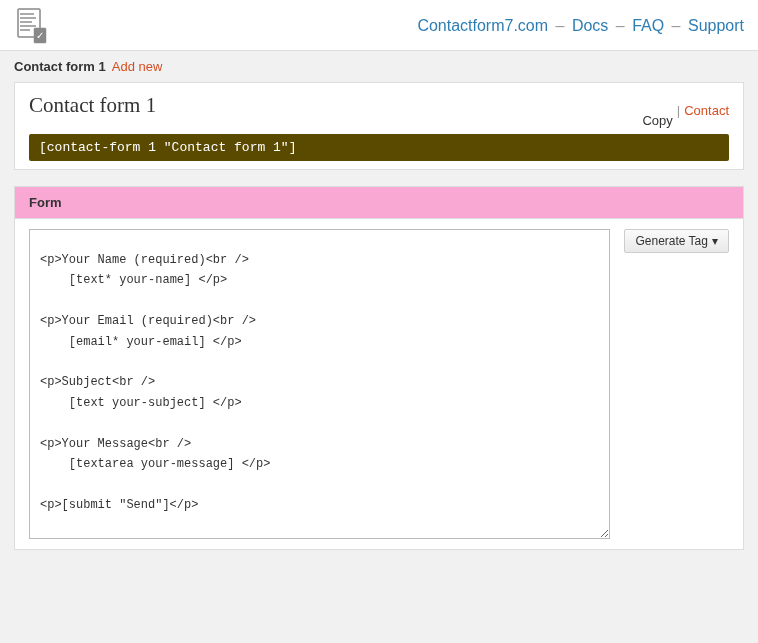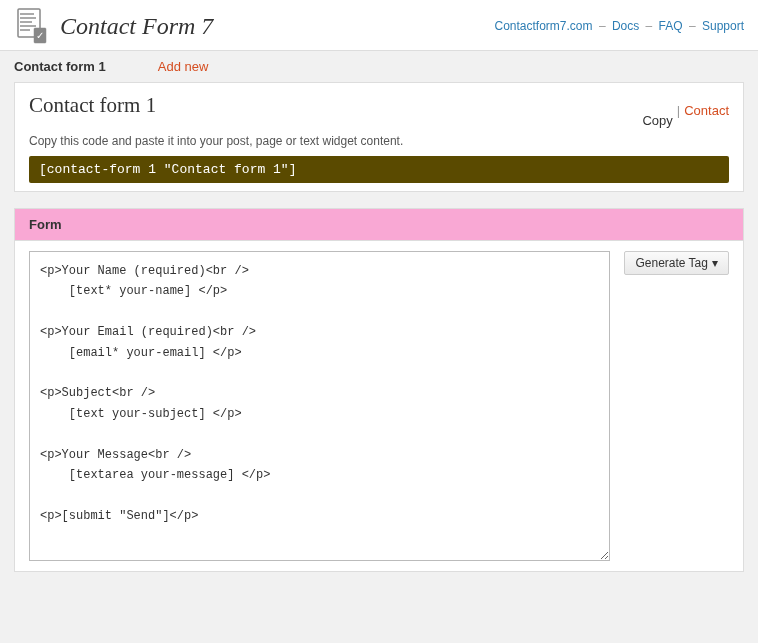--- a/index.html
+++ b/index.html
@@ -30,21 +30,21 @@
       align-items: center;
       justify-content: center;
     }
     #plugin-title {
       font-size: 24px;
       font-style: italic;
       font-weight: normal;
       color: #333;
     }
     #header-links {
-      font-size: 12px;
+      font-size: 16px;
       font-family: Arial, sans-serif;
     }
     #header-links a {
       color: #2e7db3;
       text-decoration: none;
     }
     #header-links span {
       color: #999;
       margin: 0 3px;
     }
@@ -181,21 +181,21 @@
       cursor: pointer;
       display: flex;
       align-items: center;
       gap: 4px;
     }
 
     textarea#form-textarea {
       flex: 1;
       min-height: 310px;
       border: 1px solid #bbb;
-      padding: 9px 10px;
+      padding: 20px 10px;
       font-family: "Courier New", monospace;
       font-size: 12px;
       line-height: 1.7;
       background: #fff;
       resize: vertical;
       color: #333;
     }
   </style>
 </head>
 <body>
@@ -208,50 +208,48 @@
         <rect x="2" y="1" width="22" height="28" rx="1" fill="#fff" stroke="#888" stroke-width="1.5"></rect>
         <rect x="4" y="5" width="14" height="2" fill="#aaa"></rect>
         <rect x="4" y="9" width="16" height="2" fill="#aaa"></rect>
         <rect x="4" y="13" width="12" height="2" fill="#aaa"></rect>
         <rect x="4" y="17" width="16" height="2" fill="#aaa"></rect>
         <rect x="4" y="21" width="10" height="2" fill="#aaa"></rect>
         <rect x="18" y="20" width="12" height="15" rx="1" fill="#888" stroke="#888" stroke-width="0.5"></rect>
         <text x="20" y="31" font-size="10" fill="#fff" font-family="Arial">✓</text>
       </svg>
     </div>
-    <h1 id="plugin-title">Contact Form 7</h1>
   </div>
   <div id="header-links">
     <a href="#" style="color:#2e7db3; text-decoration:none;">Contactform7.com</a>
     <span> – </span>
     <a href="#" style="color:#2e7db3; text-decoration:none;">Docs</a>
     <span> – </span>
     <a href="#" style="color:#2e7db3; text-decoration:none;">FAQ</a>
     <span> – </span>
     <a href="#" style="color:#2e7db3; text-decoration:none;">Support</a>
   </div>
 </div>
 
 <div id="breadcrumb">
   <span id="breadcrumb-current">Contact form 1</span>
-  <a id="breadcrumb-addnew" href="#" style="color:#d54e21; text-decoration:none;margin-left:46px;">Add new</a>
+  <a id="breadcrumb-addnew" href="#" style="color:#d54e21; text-decoration:none;">Add new</a>
 </div>
 
 <div id="main">
 
   <div id="form-card">
     <div id="form-card-header">
       <h2 id="form-title">Contact form 1</h2>
       <div id="form-card-actions">
         <a id="copy-link" href="#" style="color:#333; text-decoration:none;margin-top:20px;">Copy</a>
         <span id="action-separator"> | </span>
         <a id="delete-link" href="#" style="color:#d54e21; text-decoration:none;">Contact</a>
       </div>
     </div>
-    <div id="form-card-description">Copy this code and paste it into your post, page or text widget content.</div>
     <div id="shortcode-bar">[contact-form 1 "Contact form 1"]</div>
   </div>
 
   <div id="form-section">
     <div id="form-section-header">Form</div>
     <div id="form-section-body">
       <textarea id="form-textarea" spellcheck="false" style="">&lt;p&gt;Your Name (required)&lt;br /&gt;
     [text* your-name] &lt;/p&gt;
 
 &lt;p&gt;Your Email (required)&lt;br /&gt;

